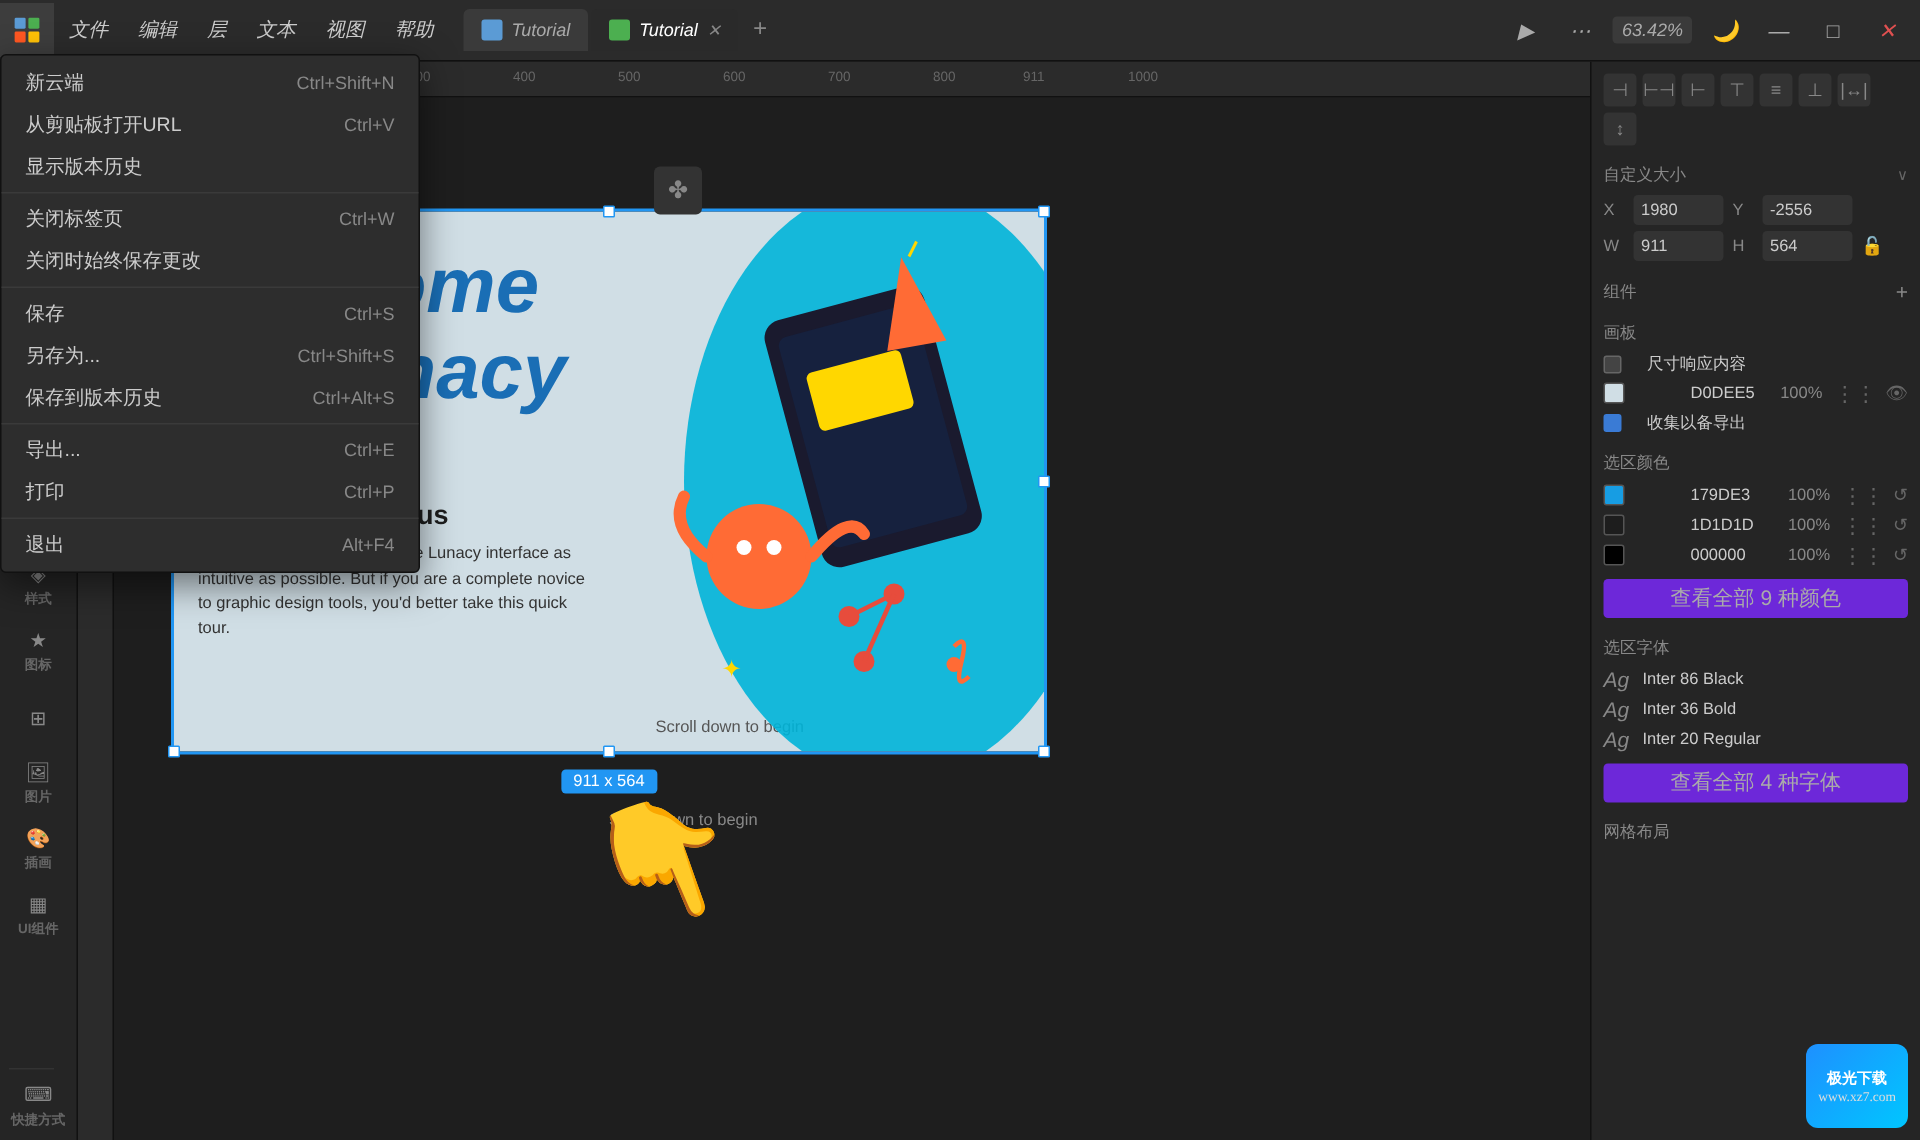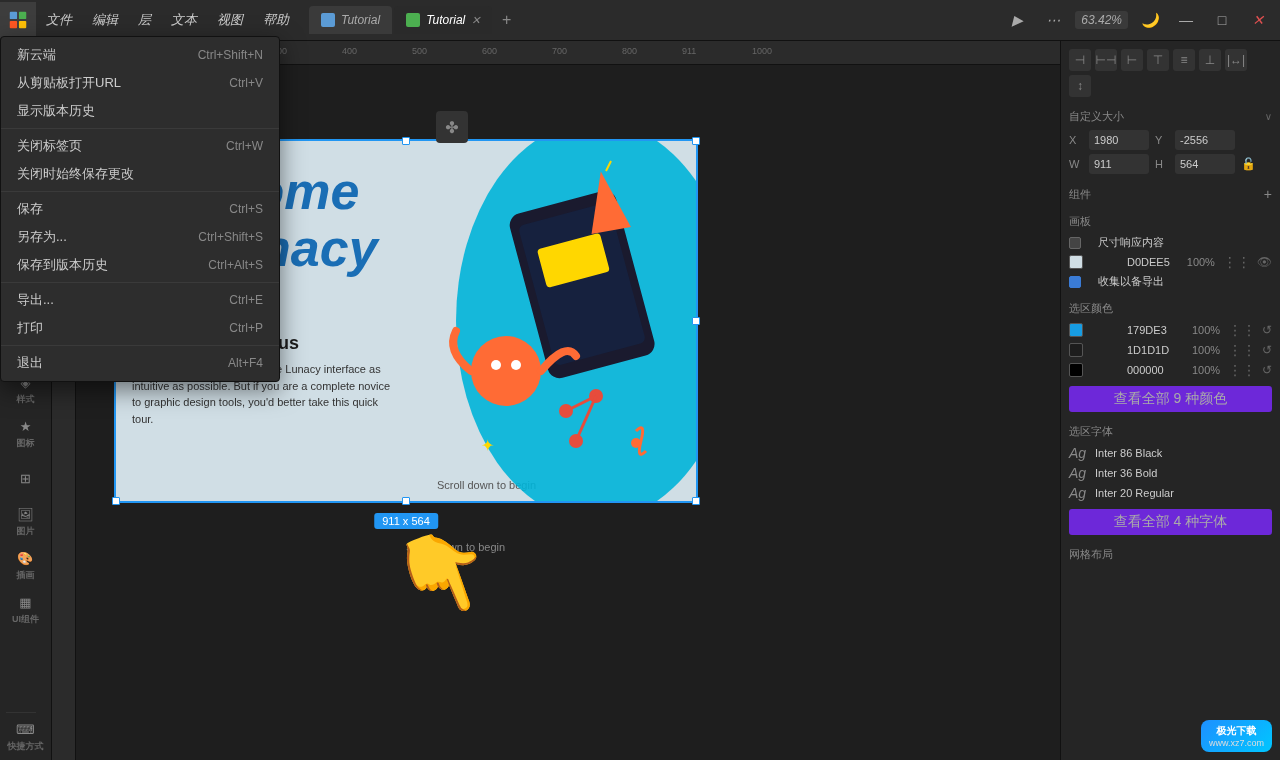--- a/index.html
+++ b/index.html
@@ -254,22 +254,22 @@
     #arrow-annotation {
       position: fixed; top: 80px; left: 100px; z-index: 998;
       pointer-events: none;
     }
     #arrow-annotation svg { overflow: visible; }
 
     
     #watermark {
       position: fixed; bottom: 8px; right: 8px;
       background: linear-gradient(135deg, #1e90ff, #00c6ff);
-      border-radius: 8px; padding: 4px 8px; z-index: 999;
-      display: flex; flex-direction: column; align-items: center;
+      border-radius: 8px; padding: 16px 8px; z-index: 999;
+      display: flex; flex-direction: column; align-items: center; font-family: Liberation Serif, serif;
     }
     #watermark .wm-line1 { font-size: 10px; color: #fff; font-weight: bold; }
     #watermark .wm-line2 { font-size: 9px; color: #ddd; }
     .rtick { position: absolute; font-size: 9px; color: #666; top: 5px; }
 
     
     .sidebar-label { font-size: 9px; color: #666; margin-top: 1px; font-weight: bold; }
   </style>
 </head>
 <body>

